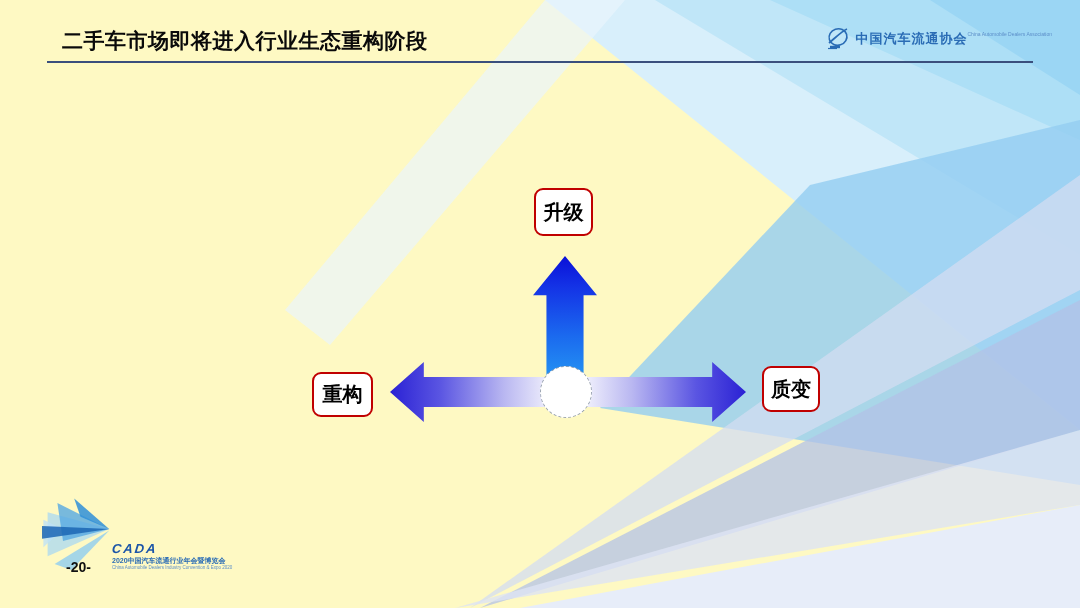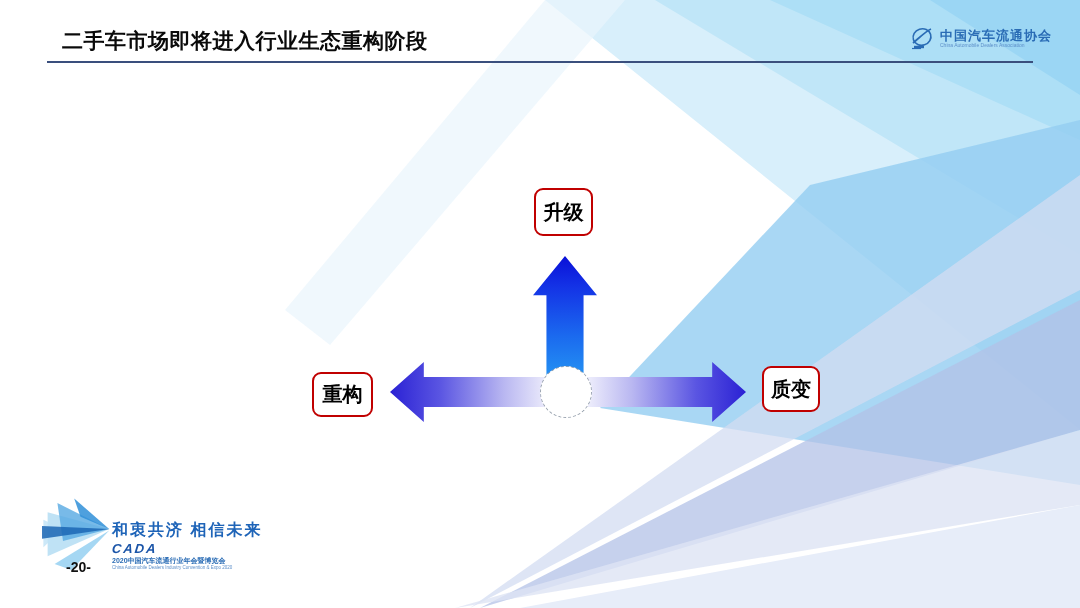--- a/index.html
+++ b/index.html
@@ -1,38 +1,38 @@
 <!DOCTYPE html>
 <html><head>
 <meta charset="utf-8">
 <style>
   * { margin:0; padding:0; box-sizing:border-box; }
   html,body { background:#888; }
   .slide {
     position:relative; width:1080px; height:608px;
-    background:#ffffff; overflow:hidden;
+    background:#fef9c3; overflow:hidden;
     font-family:"Liberation Sans", sans-serif;
   }
   .bg-svg { position:absolute; left:0; top:0; width:1080px; height:608px; }
 
   
   .slide-title {
     position:absolute; left:62px; top:27px;
     font-size:21px; font-weight:bold; color:#0a0a0a; letter-spacing:0.5px;
     z-index:5;
   }
   .title-underline {
     position:absolute; left:47px; top:61px; width:986px; height:2px;
     background:#3a4f7d; z-index:5;
   }
   .assoc-logo {
     position:absolute; right:28px; top:26px; display:flex; align-items:center; gap:5px; z-index:5;
   }
   .assoc-emblem { width:26px; height:26px; }
-  .assoc-text { display:flex; flex-direction:column; line-height:1.1; }
+  .assoc-text { display:flex; flex-direction:row; line-height:1.1; }
   .assoc-cn {
     font-family:"Liberation Serif", serif;
     font-size:13px; font-weight:bold; color:#2a6cb5; letter-spacing:1px; white-space:nowrap;
   }
   .assoc-en { font-size:5px; color:#5d8fc9; white-space:nowrap; }
 
   
   .label-box {
     position:absolute; background:#ffffff; border:2.5px solid #c00000; border-radius:9px;
     display:flex; align-items:center; justify-content:center;
@@ -137,19 +137,18 @@
   </div>
 
   <div class="fan-logo">
     <div class="fan1"></div>
       <div class="fan6"></div>
       <div class="fan3"></div>
     <div class="fan2"></div>
       <div class="fan5"></div>
       <div class="fan4"></div>
   </div>
-  <div class="footer-slogan">和衷共济 相信未来</div>
   <div class="footer-brand">CADA</div>
   <div class="footer-event-cn">2020中国汽车流通行业年会暨博览会</div>
   <div class="footer-event-en">China Automobile Dealers Industry Convention &amp; Expo 2020</div>
   <div class="page-number">-20-</div>
 
 </div>
 
 </body></html>

